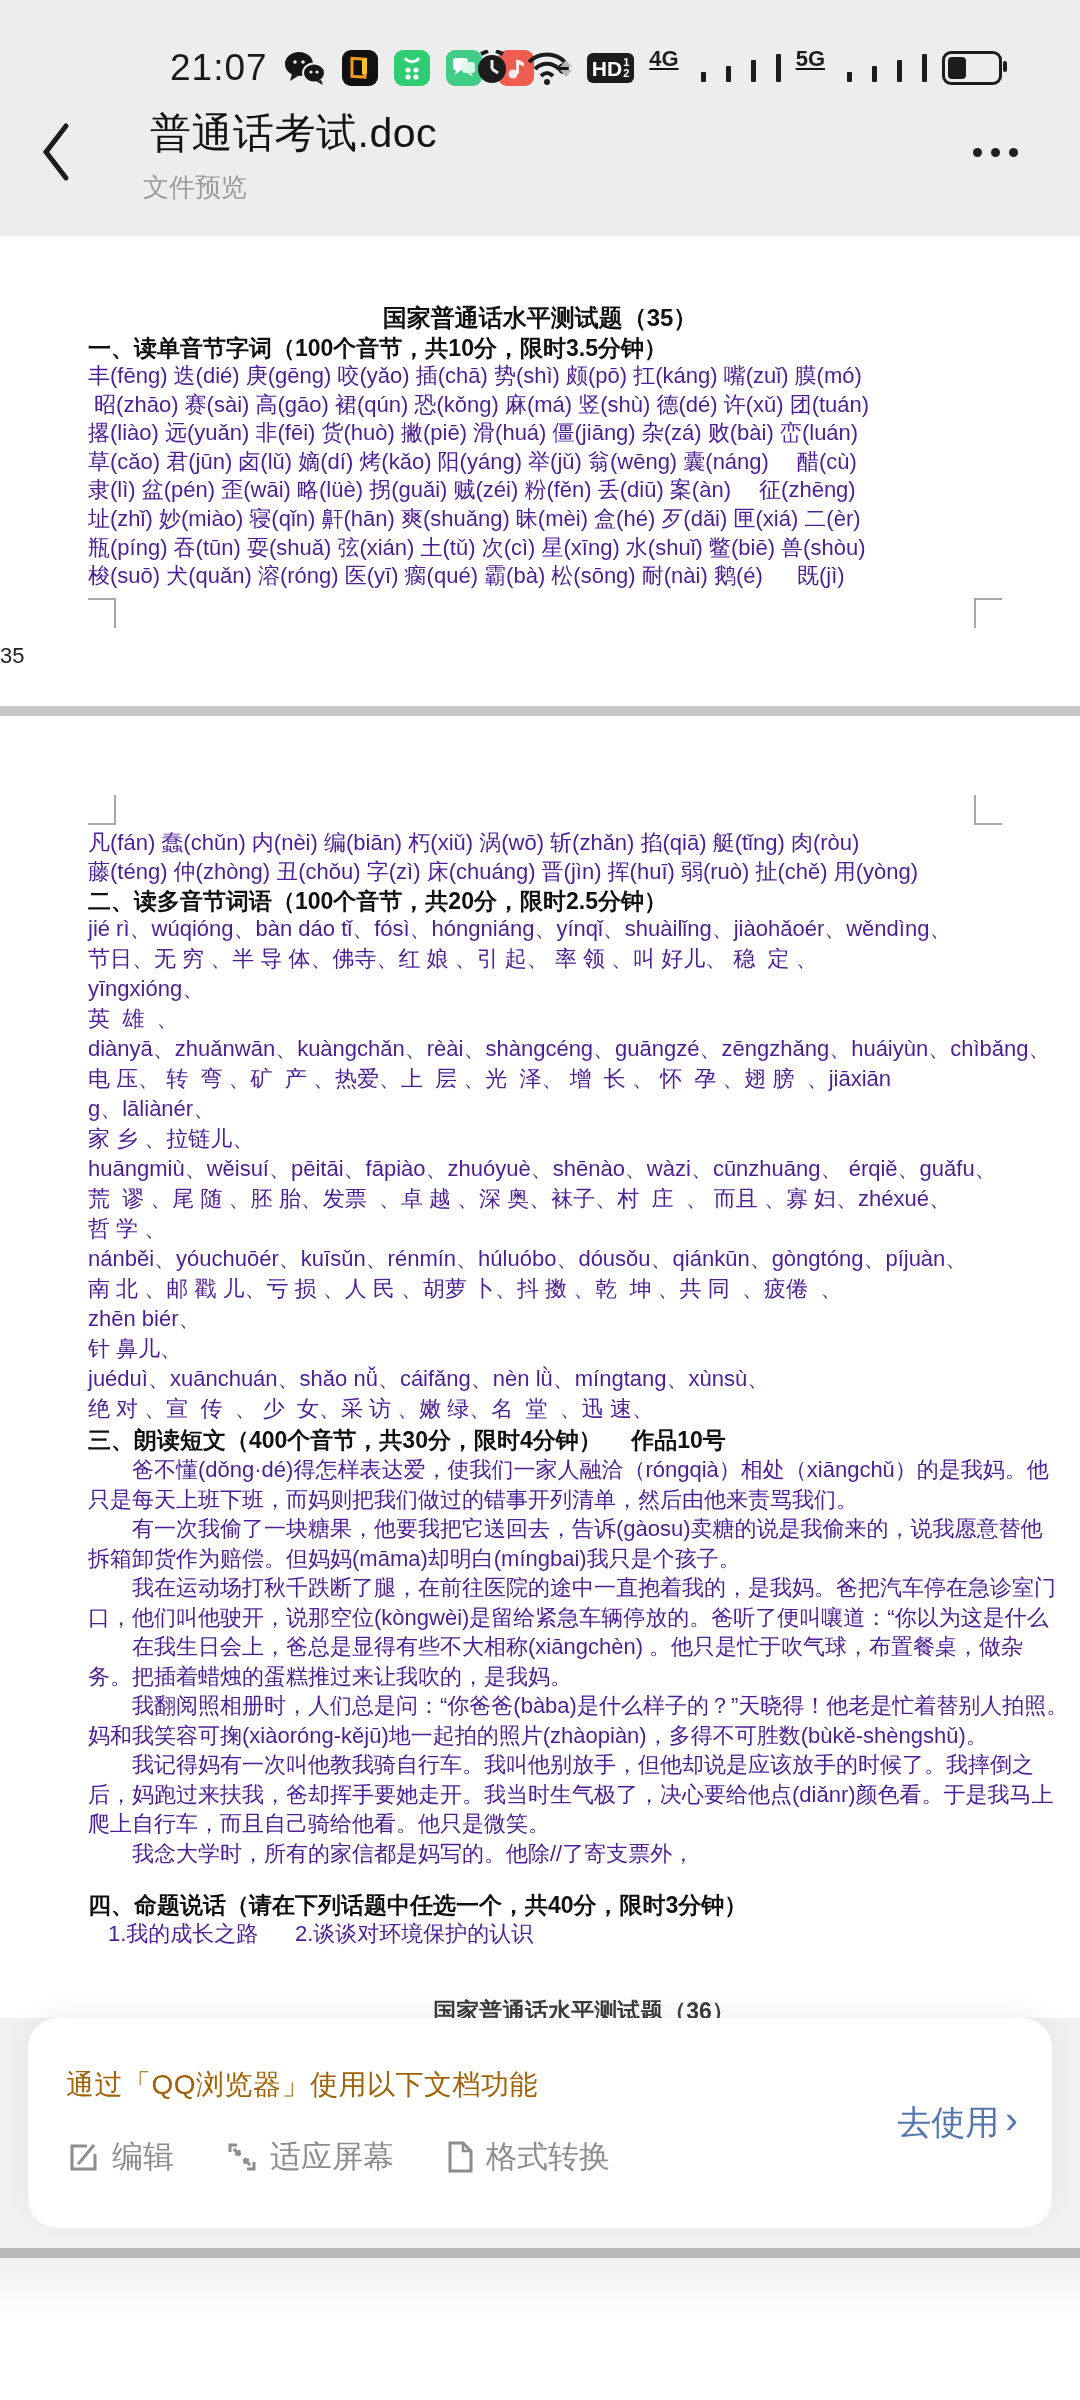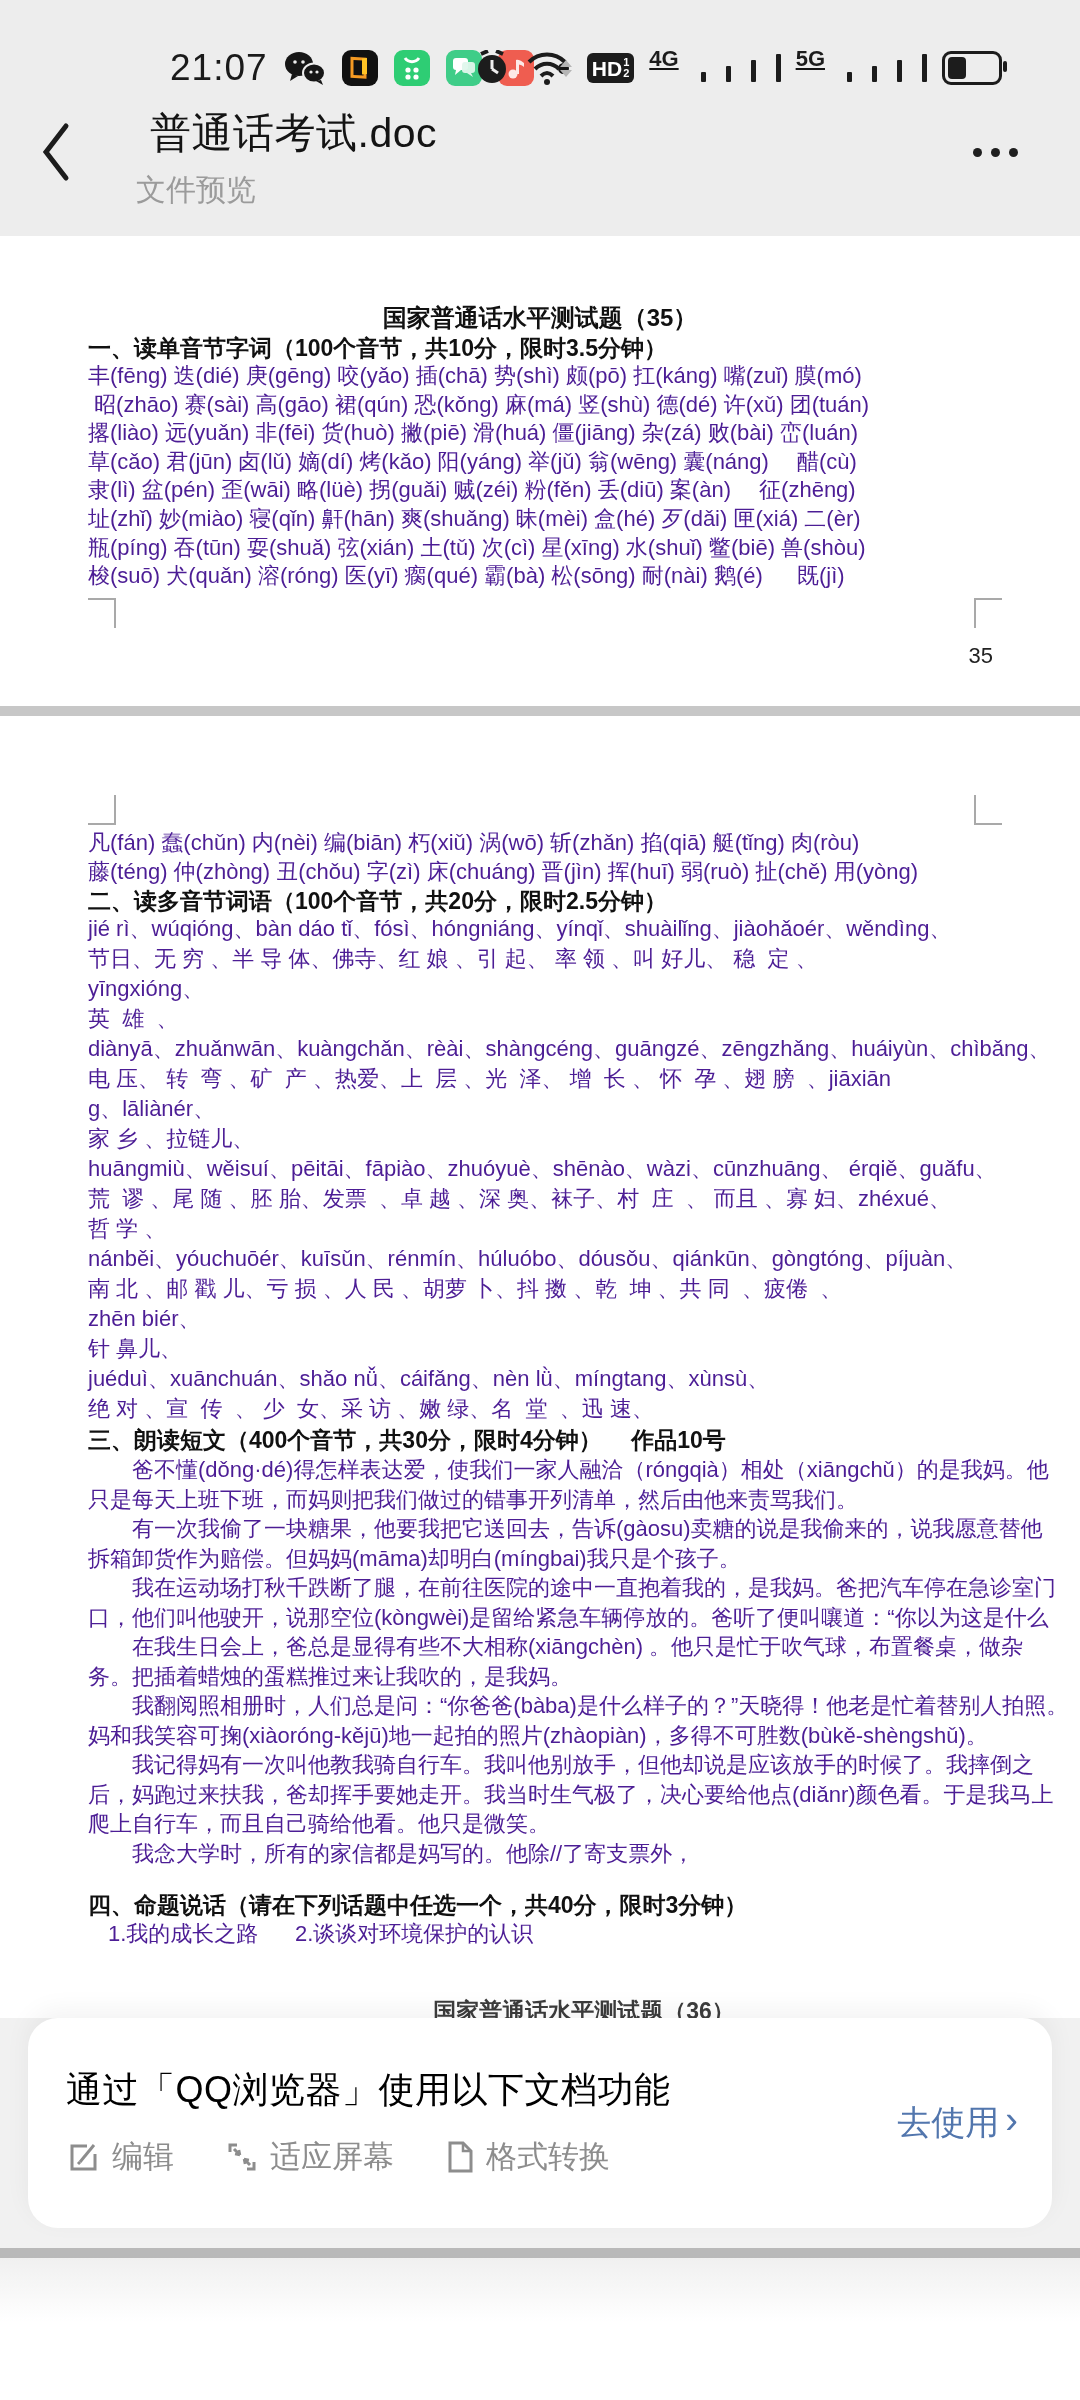--- a/index.html
+++ b/index.html
@@ -21,44 +21,44 @@
   .batt .fill{position:absolute;left:3px;top:3px;bottom:3px;width:18px;background:#1c1c1c;border-radius:4px;}
   .batt .nub{position:absolute;right:-8px;top:7px;width:4px;height:11px;background:#1c1c1c;border-radius:2px;}
   .updown{display:flex;flex-direction:column;gap:3px;margin-left:-9px;}
   .updown i{width:0;height:0;border-left:6px solid transparent;border-right:6px solid transparent;}
   .updown .u{border-bottom:7px solid #b5b5b5;}
   .updown .d{border-top:7px solid #b5b5b5;}
   
   .header{position:absolute;left:0;top:98px;width:1080px;height:138px;background:#ededed;}
   .back{position:absolute;left:38px;top:22px;width:40px;height:70px;}
   .htitle{position:absolute;left:150px;top:8px;font-size:41px;color:#141414;letter-spacing:0.5px;}
-  .hsub{position:absolute;left:136px;top:72px;font-size:30px;color:#9b9b9b;}
+  .hsub{position:absolute;left:143px;top:72px;font-size:26px;color:#9b9b9b;}
   .moredots{position:absolute;right:62px;top:50px;display:flex;gap:9px;}
   .moredots i{width:9px;height:9px;border-radius:50%;background:#1f1f1f;}
   
   .page{position:absolute;left:0;width:1080px;background:#ffffff;}
   .p1{top:236px;height:470px;}
   .p2{top:716px;height:1541px;}
   .sepband{position:absolute;left:0;top:706px;width:1080px;height:10px;background:#c7c7c7;}
   .doctitle{position:absolute;left:0;width:1080px;text-align:center;font-weight:bold;font-size:24px;color:#111;}
   .dochead{position:absolute;left:88px;font-weight:bold;font-size:23px;color:#111;white-space:pre;}
   .docline,.lines .line{font-size:22px;color:#4c1d95;white-space:pre;}
   .lines{position:absolute;left:88px;right:60px;}
-  .pageno{position:absolute;left:0;width:993px;text-align:right;font-size:22px;color:#222;}
+  .pageno{position:absolute;left:0;width:993px;text-align:left;font-size:22px;color:#222;}
   .cm{position:absolute;width:26px;height:28px;}
   .cm.bl{border-top:2px solid #a9a9a9;border-right:2px solid #a9a9a9;}
   .cm.br{border-top:2px solid #a9a9a9;border-left:2px solid #a9a9a9;}
   .cm.tl{border-bottom:2px solid #a9a9a9;border-right:2px solid #a9a9a9;}
   .cm.tr{border-bottom:2px solid #a9a9a9;border-left:2px solid #a9a9a9;}
   .nexttitle{position:absolute;left:0;width:1080px;text-align:center;font-weight:bold;font-size:23px;color:#3c3c3c;padding-left:44px;}
   
   .grayzone{position:absolute;left:0;top:2018px;width:1080px;height:230px;background:#f1f1f1;}
   .card{position:absolute;left:28px;top:2018px;width:1024px;height:210px;background:#ffffff;border-radius:30px;
         box-shadow:0 -8px 26px rgba(0,0,0,0.05);}
-  .card-title{position:absolute;left:38px;top:48px;font-size:36px;color:#000000;letter-spacing:0.5px;}
+  .card-title{position:absolute;left:38px;top:48px;font-size:28px;color:#a16207;letter-spacing:0.5px;}
   .card-action{position:absolute;right:34px;top:82px;display:flex;align-items:center;gap:6px;
                font-size:34px;color:#5276ad;}
   .features{position:absolute;left:40px;top:118px;display:flex;gap:52px;align-items:center;}
   .feature{display:flex;align-items:center;gap:12px;font-size:31px;color:#8d8d8d;}
   
   .navstrip{position:absolute;left:0;top:2248px;width:1080px;height:10px;background:#b9b9b9;}
   .navbar{position:absolute;left:0;top:2258px;width:1080px;height:142px;
           background:linear-gradient(#f0f0f0,#ffffff 45%);}
   svg{display:block;}
 </style>

